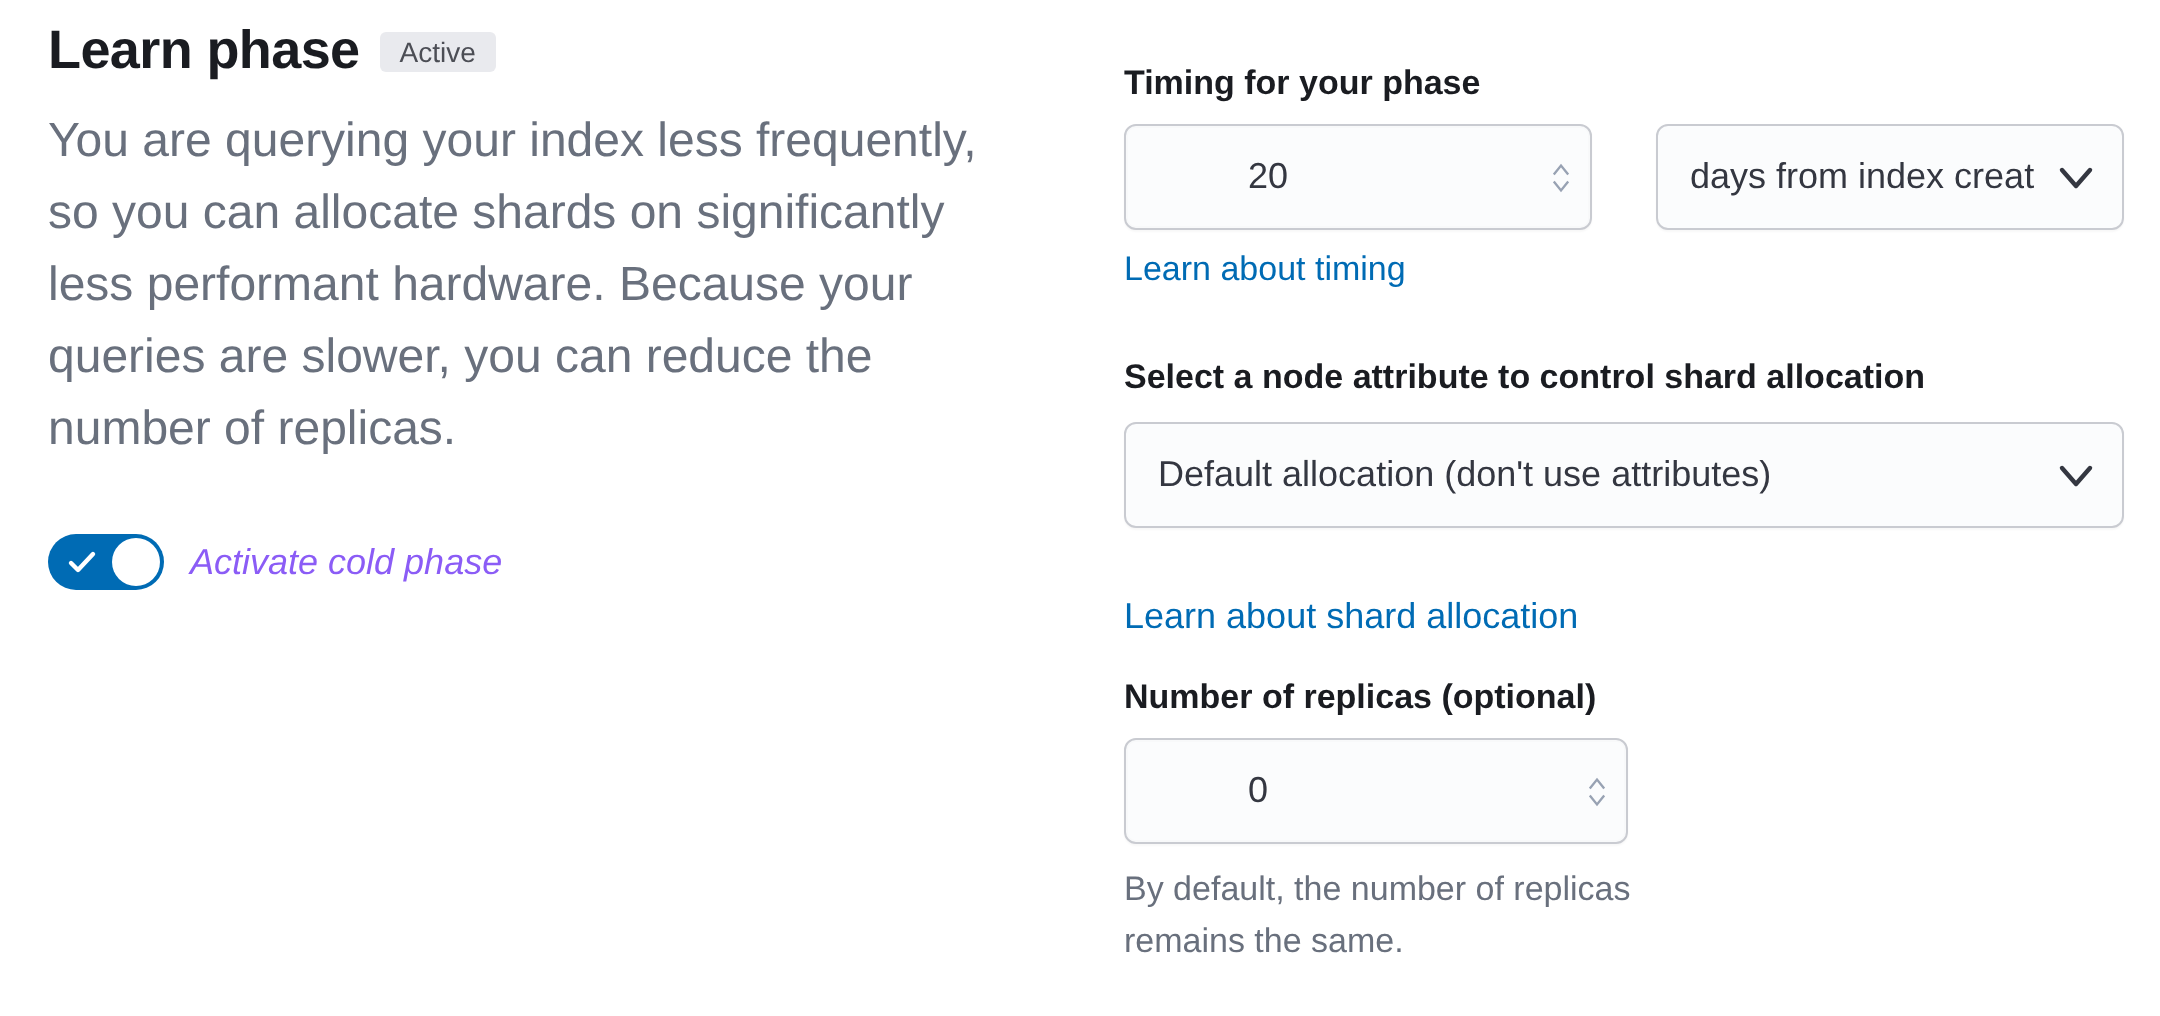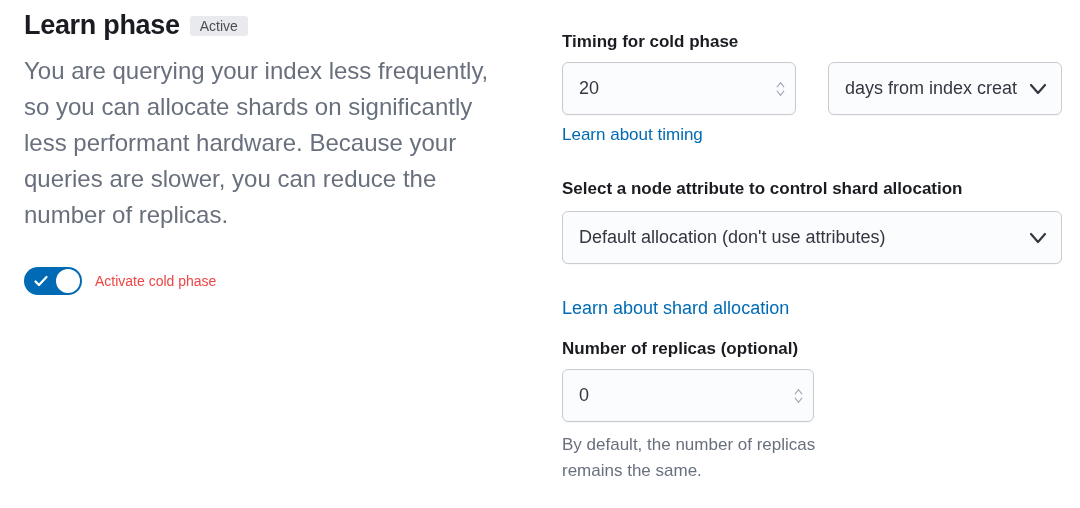--- a/index.html
+++ b/index.html
@@ -78,22 +78,23 @@
     }
     .switch .check {
       position: absolute;
       left: 9px;
       top: 6px;
       width: 16px;
       height: 16px;
       color: #fff;
     }
     .toggle-label {
-      font-size: 14px;
-      color: #ef4444;
+      font-size: 18px;
+      color: #8b5cf6;
+      font-style: italic;
     }
     .field-label {
       font-size: 17px;
       font-weight: 700;
       color: #1a1c21;
       margin-bottom: 10px;
       display: block;
     }
     .timing-row {
       display: flex;
@@ -103,20 +104,21 @@
     .num-input-wrap {
       position: relative;
       width: 234px;
       height: 53px;
       border: 1px solid #c9cbd1;
       border-radius: 6px;
       background: #fbfcfd;
       box-shadow: 0 1px 1px rgba(0,0,0,0.03), inset 0 0 0 1px rgba(0,0,0,0.01);
       display: flex;
       align-items: center;
+      padding-left: 45px;
     }
     .num-input {
       border: none;
       outline: none;
       background: transparent;
       font-size: 18px;
       padding: 0 16px;
       width: 100%;
       height: 100%;
       color: #343741;
@@ -222,21 +224,21 @@
           </svg>
         </span>
         <span class="knob"></span>
       </div>
       <span class="toggle-label">Activate cold phase</span>
     </div>
   </div>
 
   <div class="right-col">
     <div class="section-gap">
-      <label class="field-label">Timing for cold phase</label>
+      <label class="field-label">Timing for your phase</label>
       <div class="timing-row">
         <div class="num-input-wrap">
           <input class="num-input" type="text" value="20" style="">
           <div class="num-steppers">
             <svg viewBox="0 0 10 7">
                 <path d="M1 6 L5 1 L9 6" fill="none" stroke="currentColor" stroke-width="1.3"></path>
               </svg>
             <svg viewBox="0 0 10 7">
                 <path d="M1 1 L5 6 L9 1" fill="none" stroke="currentColor" stroke-width="1.3"></path>
               </svg>

